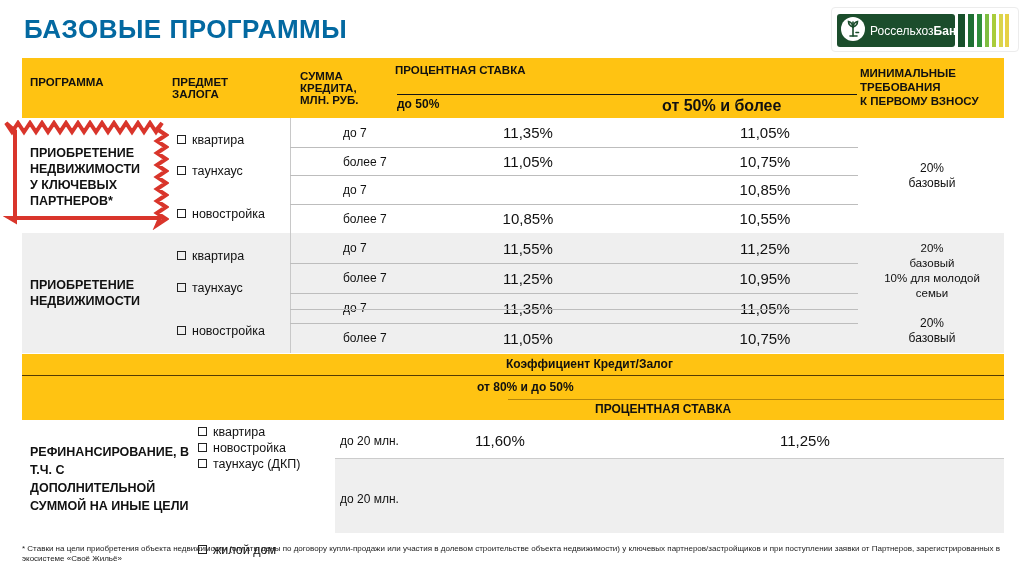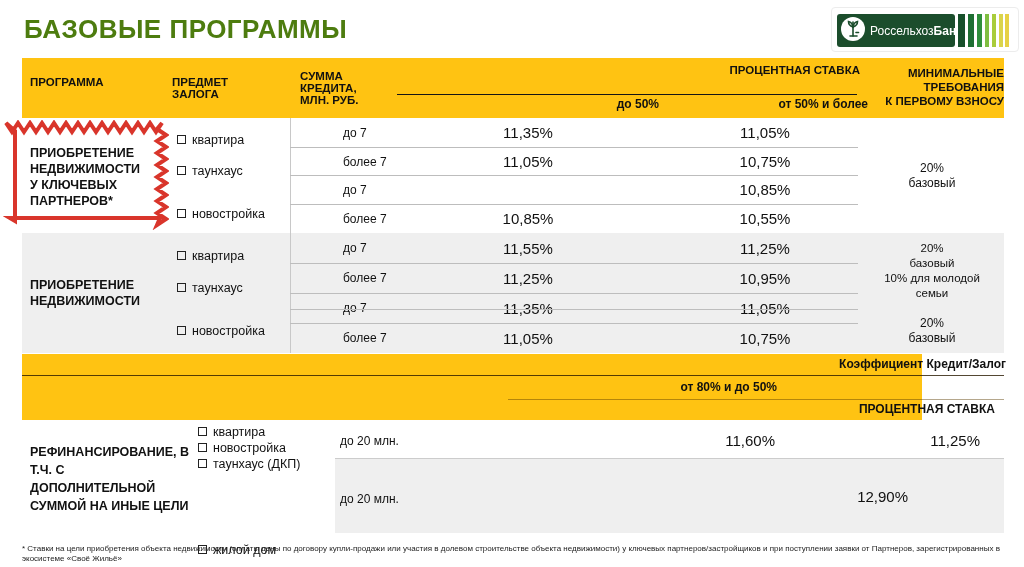--- a/index.html
+++ b/index.html
@@ -1,26 +1,26 @@
 <!DOCTYPE html>
 <html><head>
 <meta charset="utf-8">
 <style>
   * { margin:0; padding:0; box-sizing:border-box; }
   html,body { background:#fff; }
   body { font-family:"Liberation Sans", sans-serif; color:#111; }
   #page { position:relative; width:1024px; height:567px; background:#fff; overflow:hidden; }
   .abs { position:absolute; }
   .pre { white-space:pre-line; }
-  .ctr { text-align:right; }
+  .ctr { text-align:left; }
   .vctr { display:flex; align-items:center; }
   .vctr-c { display:flex; align-items:center; justify-content:center; text-align:center; }
 
   
-  #page-title { left:24px; top:14px; font-size:26px; font-weight:bold; color:#4d7c0f; letter-spacing:.5px; }
+  #page-title { left:24px; top:14px; font-size:26px; font-weight:bold; color:#0369a1; letter-spacing:.5px; }
 
   
   #logo { left:831px; top:7px; width:188px; height:45px; border:1px solid #ececec; border-radius:4px; background:#fff; }
   #logo-box { position:absolute; left:5px; top:6px; width:118px; height:33px; background:#1B4D2C; border-radius:3px; display:flex; align-items:center; padding-left:3px; }
   #logo-text { color:#fff; font-size:12px; margin-left:4px; }
   #logo-text b { font-weight:bold; }
   #logo-stripes { position:absolute; left:126px; top:6px; width:57px; height:33px;
     background:linear-gradient(90deg,
       #17502B 0 7px,#fff 7px 10px,
       #1E6F33 10px 16px,#fff 16px 19px,
@@ -31,21 +31,21 @@
       #E6D145 47px 51px,#fff 51px 57px); }
 
   
   #thead { left:22px; top:58px; width:982px; height:60px; background:#FFC312; font-weight:bold; font-size:11.5px; }
   #h-program { left:8px; top:0; height:48px; }
   #h-collateral { left:150px; top:0; height:60px; }
   #h-amount { left:278px; top:0; height:60px; }
   #h-rate-group { left:373px; top:5px; width:465px; line-height:15px; }
   #h-rate-underline { left:375px; top:36px; width:460px; border-top:1.5px solid #151515; }
   #h-rate-low  { left:375px; top:39px; width:262px; font-size:12px; }
-  #h-rate-high { left:640px; top:39px; width:206px; font-size:12px; }
+  #h-rate-high { left:640px; top:39px; width:206px; font-size:16px; }
   #h-minreq { left:838px; top:8px; width:144px; line-height:14px; }
 
   
   .sep { border-top:1px solid #bdbdbd; height:0; }
   .vline { border-left:1px solid #c8c8c8; width:0; }
   .amount { font-size:12px; }
   .rate { font-weight:normal; font-size:15px; }
   .rl { left:375px; width:262px; }
   .rh { left:640px; width:206px; }
   .minreq { left:838px; width:144px; font-size:12px; line-height:15px; }
@@ -76,21 +76,21 @@
   #sec2-collateral-3 { left:155px; top:91px; }
   .s2r { height:30px; }
   #sec2 .row0 { top:0; } #sec2 .row1 { top:30px; } #sec2 .row2 { top:60px; } #sec2 .row3 { top:90px; }
   #sec2 .sep { left:268px; width:568px; }
   #sec2 .amount { left:321px; }
   #minreq2-top { top:0; height:76px; font-size:11.5px; }
   #minreq2-sep { left:838px; top:76px; width:144px; }
   #minreq2-bottom { top:76px; height:44px; }
 
   
-  #band { left:22px; top:354px; width:900px; height:66px; background:#FFC312; font-weight:bold; font-size:12px; }
+  #band { left:22px; top:354px; width:982px; height:66px; background:#FFC312; font-weight:bold; font-size:12px; }
   #band-title { left:484px; top:3px; width:500px; }
   #band-line1 { left:0; top:21px; width:982px; border-top:1px solid rgba(40,25,0,.8); }
   #band-left  { left:455px; top:26px; width:300px; }
   #band-right { left:766px; top:26px; width:200px; }
   #band-line2 { left:486px; top:45px; width:496px; border-top:1px solid rgba(90,60,0,.45); }
   #band-subtitle { left:573px; top:48px; width:400px; }
 
   
   #refi { left:22px; top:422px; width:982px; height:111px; background:#fff; }
   #refi-program { left:8px; top:21px; width:212px; line-height:18px; }
@@ -267,18 +267,17 @@
     </div>
     <div id="refi-gray" class="abs"></div>
     <div class="abs amount a0">до 20 млн.</div>
     <div id="refi-rate-low" class="abs rate ctr">11,60%</div>
     <div id="refi-rate-high" class="abs rate ctr">11,25%</div>
     <div id="refi-collateral-bottom" class="abs chk-item">
         <span class="chk"></span>
         <span>жилой дом</span>
       </div>
     <div class="abs amount a1">до 20 млн.</div>
-    <div id="refi-rate-combined" class="abs rate ctr">12,90%</div>
   </div>
 
   <div id="footnote" class="abs">* Ставки на цели приобретения объекта недвижимости (оплаты цены по договору купли-продажи или участия в долевом строительстве объекта недвижимости) у ключевых партнеров/застройщиков  и при поступлении заявки от Партнеров, зарегистрированных в экосистеме «Своё Жильё»</div>
 
 </div>
 
 </body></html>

